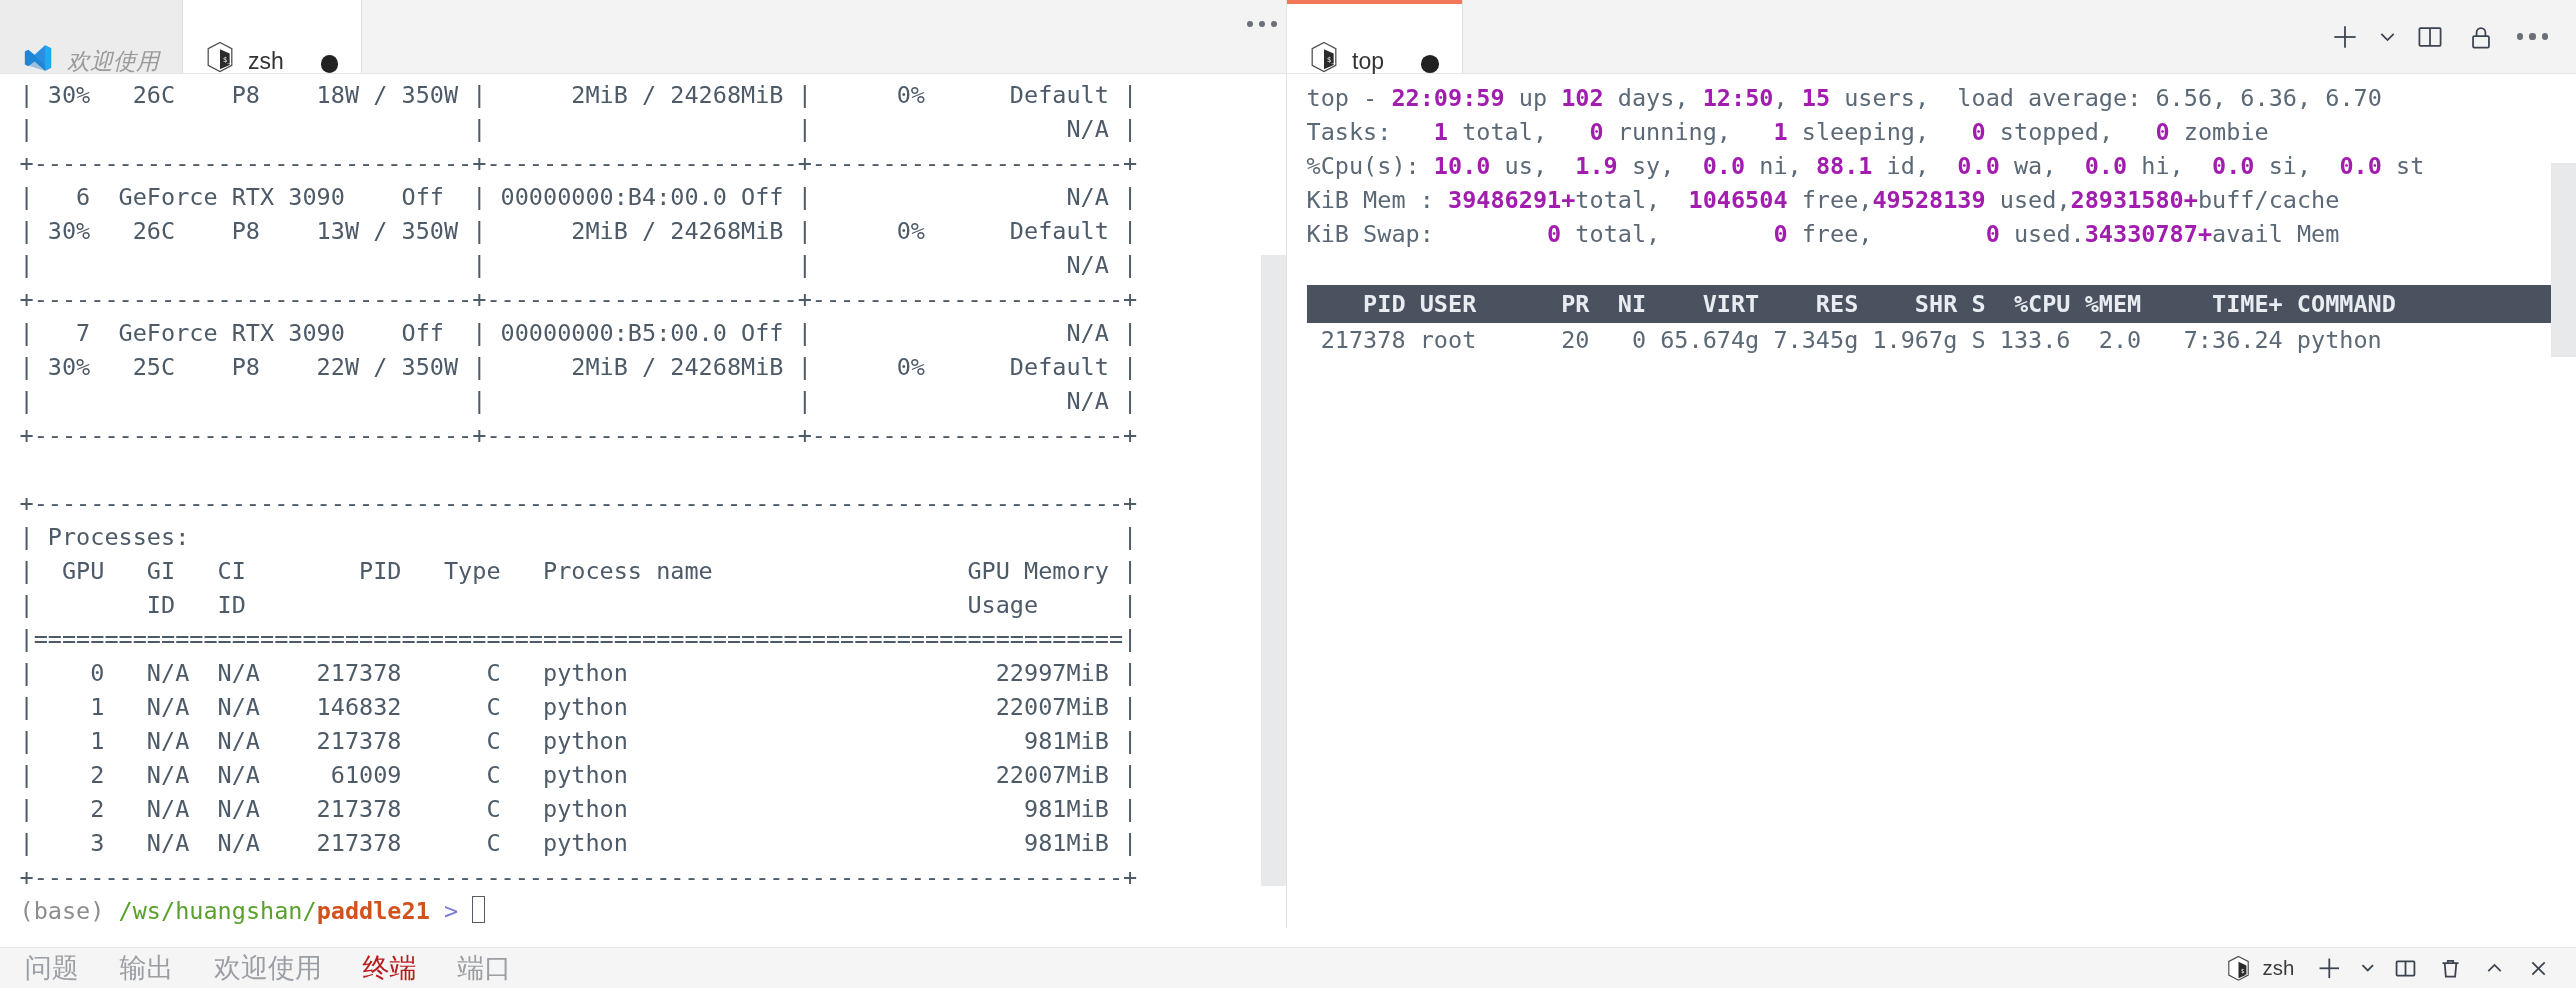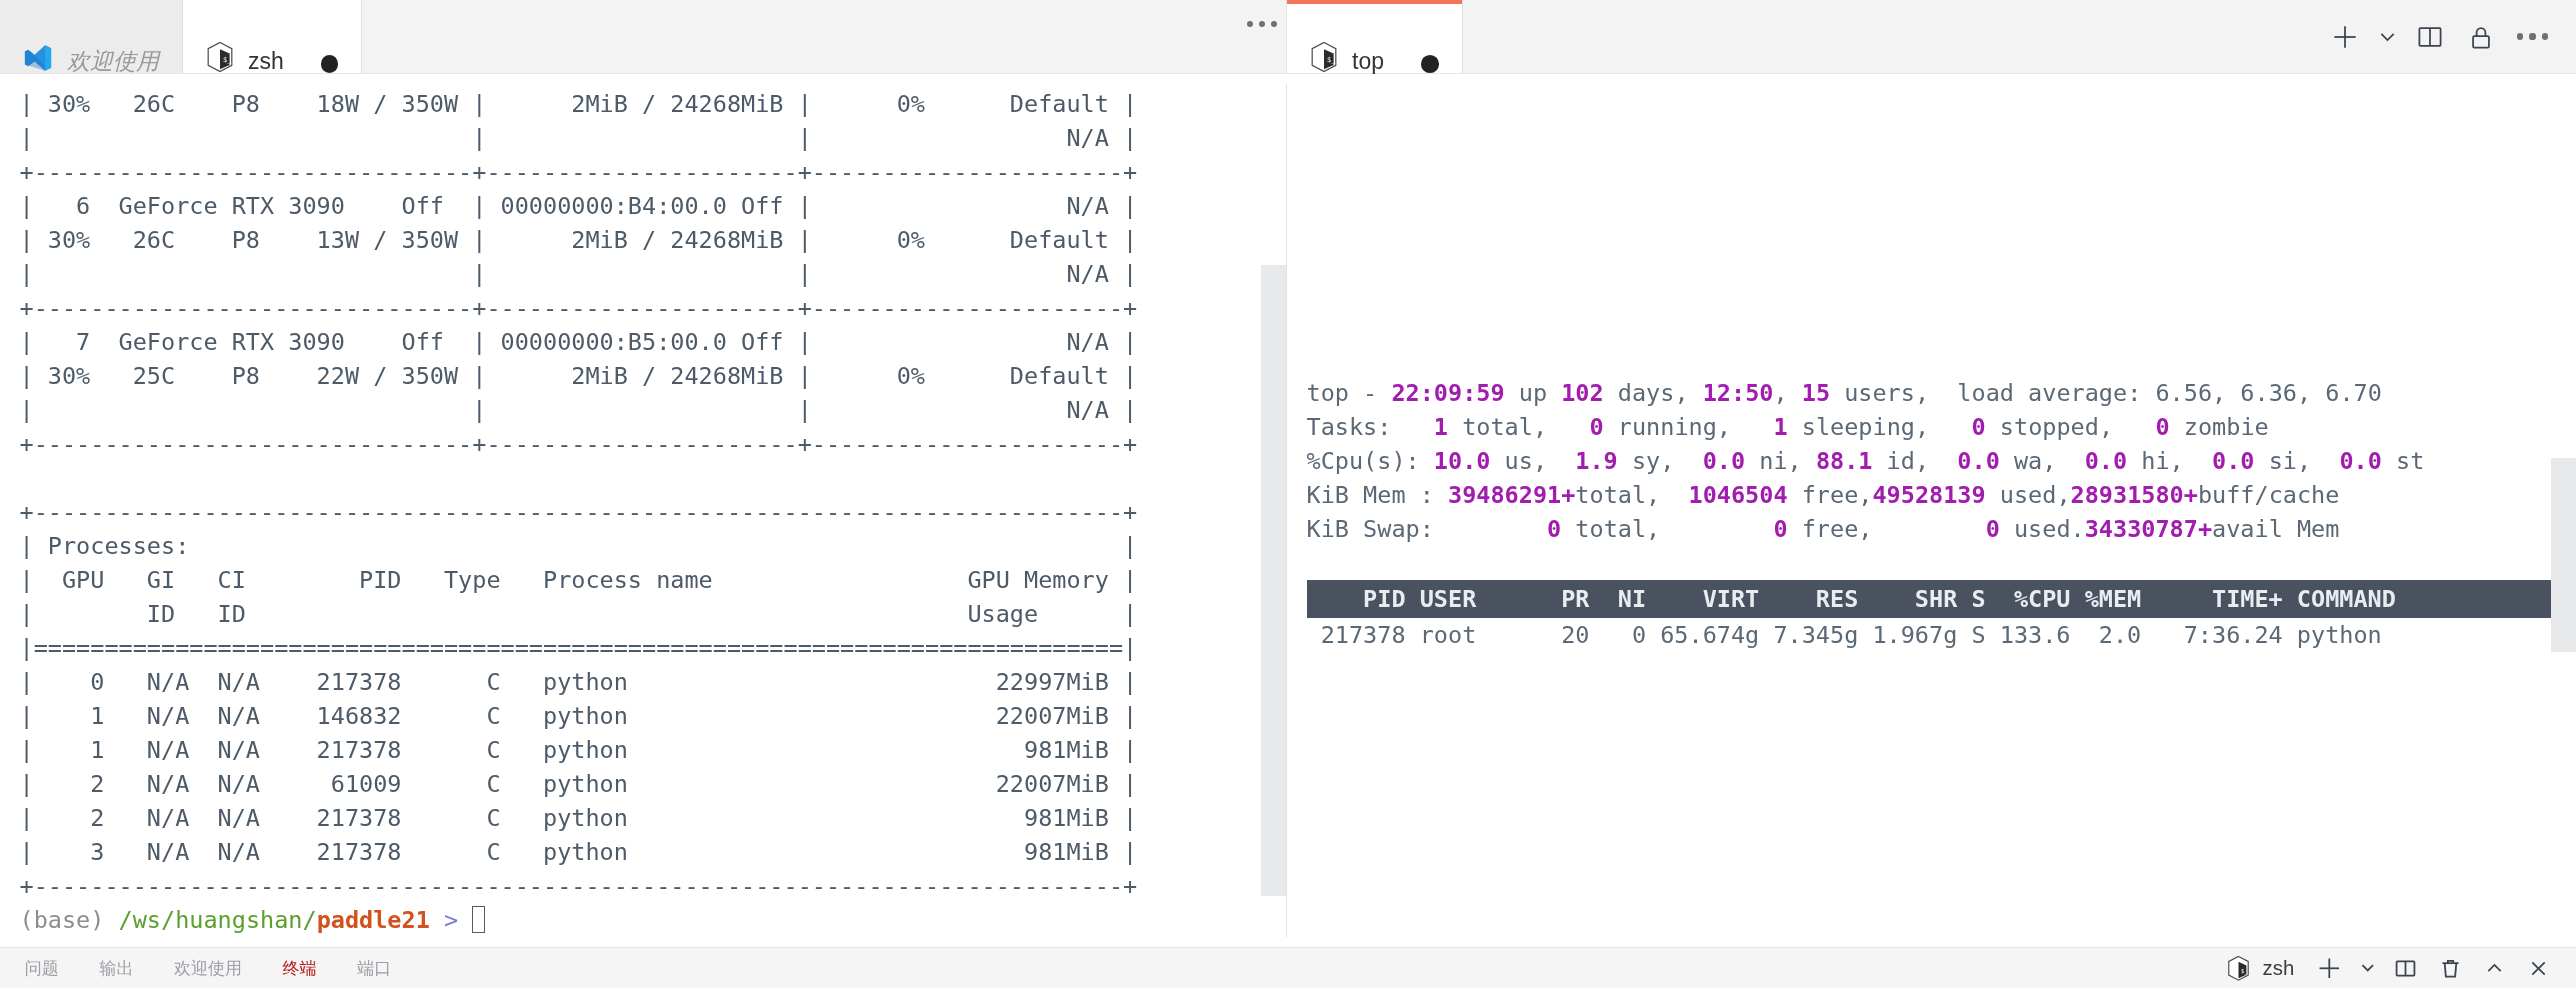--- a/index.html
+++ b/index.html
@@ -94,21 +94,21 @@
   .ellipsis-dots i {
     width: 6.2px; height: 6.2px; border-radius: 50%;
     background: #6b7076; display:block;
   }
 
   
   .term-body {
     display: flex;
     height: 873px;
     background: #ffffff;
-    align-items: center;
+    align-items: flex-start;
   }
   .pane {
     position: relative;
     overflow: hidden;
     background: #ffffff;
   }
   .pane-left  { flex: 0 0 1286px; border-right: 0.9px solid #dfe3e8; }
   .pane-right { flex: 1 1 auto; }
 
   .term-text {
@@ -170,21 +170,21 @@
     display: flex;
     align-items: center;
     height: 41px;
     background: #f5f5f5;
     border-top: 0.9px solid #e4e6e8;
     box-sizing: border-box;
     padding: 0 17.7px 0 23px;
   }
   .panel-tabs { display: flex; align-items: center; gap: 37px; }
   .panel-tab {
-    font-size: 17px;
+    font-size: 27px;
     color: #9a9fa5;
     line-height: 1;
     padding: 3.5px 1.8px;
   }
   .panel-tab.active { color: #b91c1c; }
   .panelbar-spacer { flex: 1 1 auto; }
   .panel-actions { display: flex; align-items: center; gap: 5.3px; }
   .panel-shell-label {
     font-size: 20.4px; color: #3c3c3c; margin-right: 10.6px; margin-left: 7px;
   }

